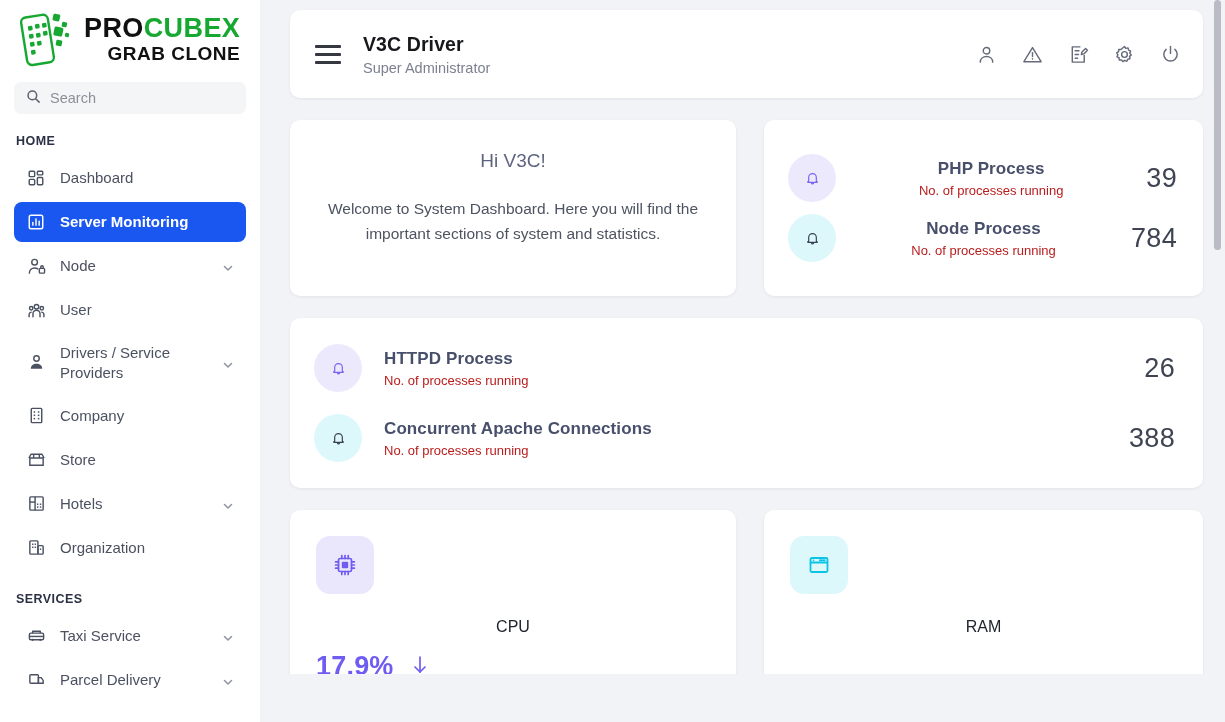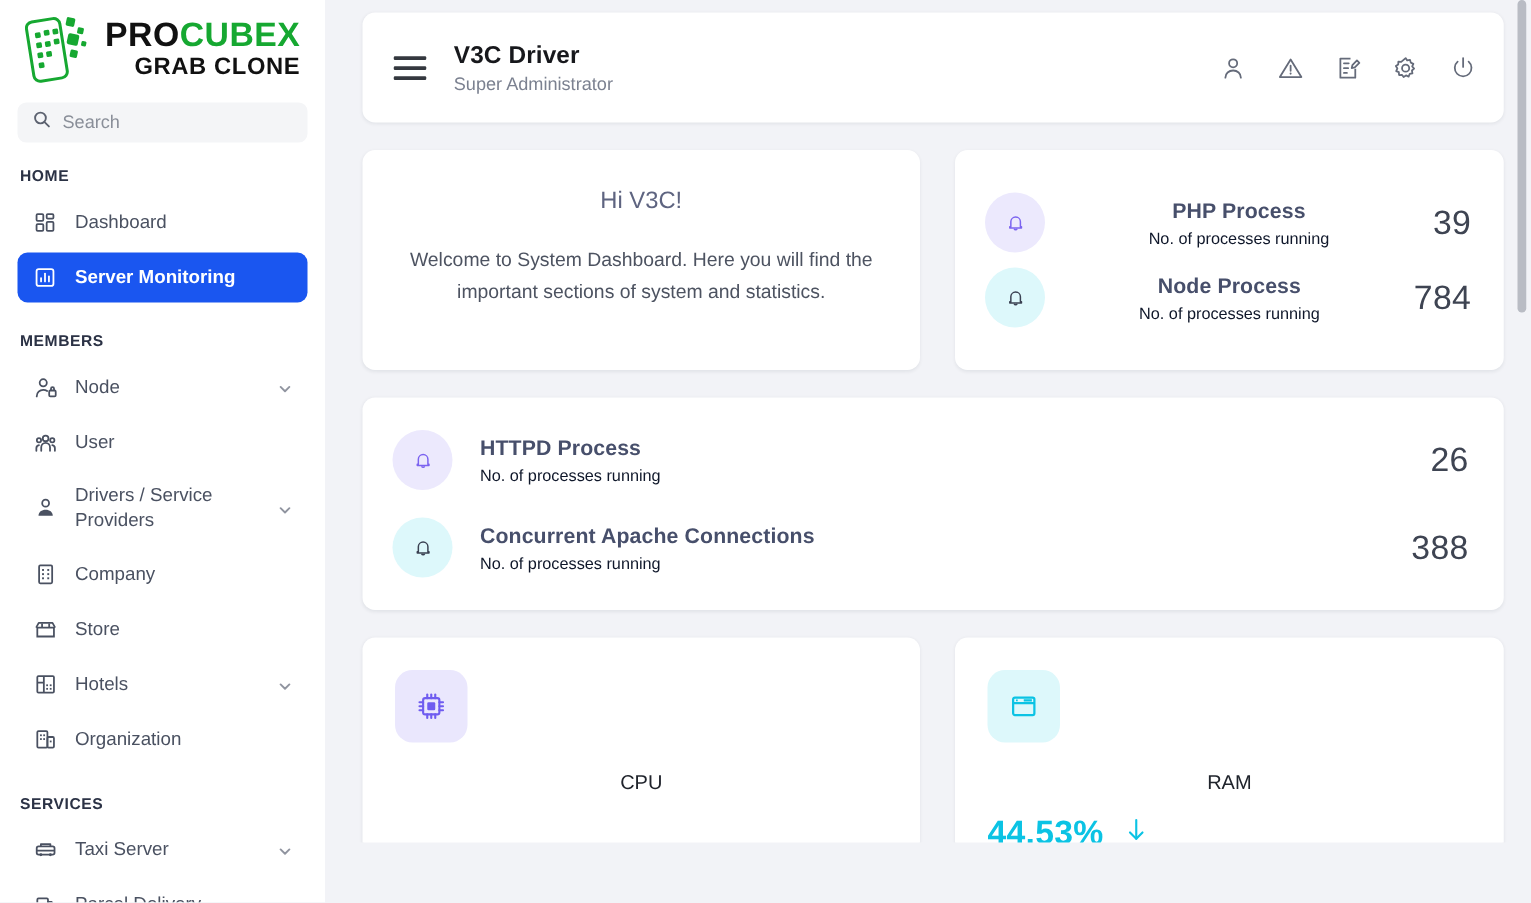--- a/index.html
+++ b/index.html
@@ -73,21 +73,21 @@
   .welcome h2 { font-size: 19px; color: #5e6480; font-weight: 400; margin-bottom: 24px; }
   .welcome p { font-size: 15.5px; color: #4d5361; line-height: 1.62; }
 
   .proc-card { height: 176px; padding: 22px 26px 22px 24px; display: flex; flex-direction: column; justify-content: center; gap: 12px; }
   .proc-row { display: flex; align-items: center; gap: 22px; }
   .bell { width: 48px; height: 48px; border-radius: 50%; flex: 0 0 48px; display: flex; align-items: center; justify-content: center; }
   .bell.purple { background: #ece9fd; }
   .bell.cyan { background: #ddf8fb; }
   .proc-text { flex: 1; }
   .proc-text .nm { font-size: 17px; font-weight: 700; color: #474f6b; letter-spacing: .1px; }
-  .proc-text .sub { font-size: 13px; color: #0f172a; margin-top: 4px; }
+  .proc-text .sub { font-size: 13px; color: #b91c1c; margin-top: 4px; }
   .proc-val { font-size: 27px; color: #3e4452; font-weight: 400; letter-spacing: .3px; }
 
   .wide-card { padding: 22px 28px 22px 24px; height: 170px; display: flex; flex-direction: column; justify-content: center; gap: 22px; margin-bottom: 22px; }
 
   .gauge-card { height: 205px; padding: 26px 26px 0 26px; position: relative; overflow: hidden; }
   .gauge-icon { width: 58px; height: 58px; border-radius: 14px; display: flex; align-items: center; justify-content: center; }
   .gauge-icon.purple { background: #eae7fd; }
   .gauge-icon.cyan { background: #ddf8fb; }
   .gauge-label { font-size: 16px; color: #20242c; margin-top: 24px; }
   .gauge-value { display: flex; align-items: center; gap: 16px; margin-top: 15px; }
@@ -169,21 +169,20 @@
         <svg width="18" height="18" viewBox="0 0 20 20" fill="none" stroke="#ffffff" stroke-width="1.6">
           <rect x="2.5" y="2.5" width="15" height="15" rx="2"></rect>
           <line x1="6.5" y1="13.5" x2="6.5" y2="10.5" stroke-linecap="round"></line>
           <line x1="10" y1="13.5" x2="10" y2="6.5" stroke-linecap="round"></line>
           <line x1="13.5" y1="13.5" x2="13.5" y2="9" stroke-linecap="round"></line>
         </svg>
       </span>
       <span class="lbl">Server Monitoring</span>
     </div>
 
-    <div class="nav-section">MEMBERS</div>
 
     <div class="nav-item">
       <span class="ico">
         <svg width="19" height="19" viewBox="0 0 20 20" fill="none" stroke="#4a5161" stroke-width="1.5">
           <circle cx="8" cy="5.5" r="3"></circle>
             <path d="M2.5 17c0-3.3 2.5-5.5 5.5-5.5 1.3 0 2.4.4 3.3 1" stroke-linecap="round"></path>
           <rect x="13" y="12" width="5.5" height="5" rx="1"></rect>
             <path d="M14.5 12v-1.5a1.3 1.3 0 0 1 2.6 0V12"></path>
         </svg>
       </span>
@@ -296,21 +295,21 @@
     <div class="nav-item">
       <span class="ico">
         <svg width="19" height="19" viewBox="0 0 20 20" fill="none" stroke="#4a5161" stroke-width="1.5">
           <rect x="2.5" y="7.5" width="15" height="7" rx="1.6"></rect>
           <path d="M6 7.5V5.5h8v2" stroke-linejoin="round"></path>
           <line x1="2.5" y1="11" x2="17.5" y2="11"></line>
           <circle cx="6" cy="14.5" r="1.2" fill="#4a5161" stroke="none"></circle>
             <circle cx="14" cy="14.5" r="1.2" fill="#4a5161" stroke="none"></circle>
         </svg>
       </span>
-      <span class="lbl">Taxi Server</span>
+      <span class="lbl">Taxi Service</span>
       <span class="chev">
         <svg width="12" height="12" viewBox="0 0 12 12" fill="none" stroke="#6b7180" stroke-width="1.5">
             <path d="M2.5 4.5L6 8l3.5-3.5" stroke-linecap="round" stroke-linejoin="round"></path>
           </svg>
       </span>
     </div>
 
     <div class="nav-item">
       <span class="ico">
         <svg width="19" height="19" viewBox="0 0 20 20" fill="none" stroke="#4a5161" stroke-width="1.5">
@@ -458,44 +457,44 @@
               <line x1="3.6" y1="9.8" x2="6.5" y2="9.8"></line>
                 <line x1="3.6" y1="13" x2="6.5" y2="13"></line>
                 <line x1="3.6" y1="16.2" x2="6.5" y2="16.2"></line>
               <line x1="19.5" y1="9.8" x2="22.4" y2="9.8"></line>
                 <line x1="19.5" y1="13" x2="22.4" y2="13"></line>
                 <line x1="19.5" y1="16.2" x2="22.4" y2="16.2"></line>
             </g>
           </svg>
         </div>
         <div class="gauge-label">CPU</div>
+        <div class="gauge-value purple">
+          <span class="pct">17.9%</span>
+          <span>
+            <svg width="20" height="22" viewBox="0 0 20 22" fill="none" stroke="#6f5cf0" stroke-width="1.7">
+              <line x1="10" y1="3" x2="10" y2="18" stroke-linecap="round"></line>
+              <path d="M5 13l5 5 5-5" stroke-linecap="round" stroke-linejoin="round"></path>
+            </svg>
+          </span>
+        </div>
         <div class="bar-track">
           <div class="bar-fill purple" style="width:17.9%"></div>
         </div>
       </div>
 
       <div class="card gauge-card col-right">
         <div class="gauge-icon cyan">
           <svg width="26" height="26" viewBox="0 0 26 26" fill="none" stroke="#0bc3e4" stroke-width="1.8">
             <rect x="4.5" y="6" width="17" height="14" rx="1.4"></rect>
             <line x1="4.5" y1="10.5" x2="21.5" y2="10.5"></line>
             <rect x="6.8" y="7.6" width="1.4" height="1.4" fill="#0bc3e4" stroke="none"></rect>
             <rect x="13" y="7.4" width="6.5" height="1.8" fill="#0bc3e4" stroke="none"></rect>
           </svg>
         </div>
         <div class="gauge-label">RAM</div>
-        <div class="gauge-value cyan">
-          <span class="pct">44.53%</span>
-          <span>
-            <svg width="20" height="22" viewBox="0 0 20 22" fill="none" stroke="#0bc3e4" stroke-width="1.7">
-              <line x1="10" y1="3" x2="10" y2="18" stroke-linecap="round"></line>
-              <path d="M5 13l5 5 5-5" stroke-linecap="round" stroke-linejoin="round"></path>
-            </svg>
-          </span>
-        </div>
         <div class="bar-track">
           <div class="bar-fill cyan" style="width:44.53%"></div>
         </div>
       </div>
     </div>
 
     <div class="scrollbar"></div>
   </main>
 </div>
 

